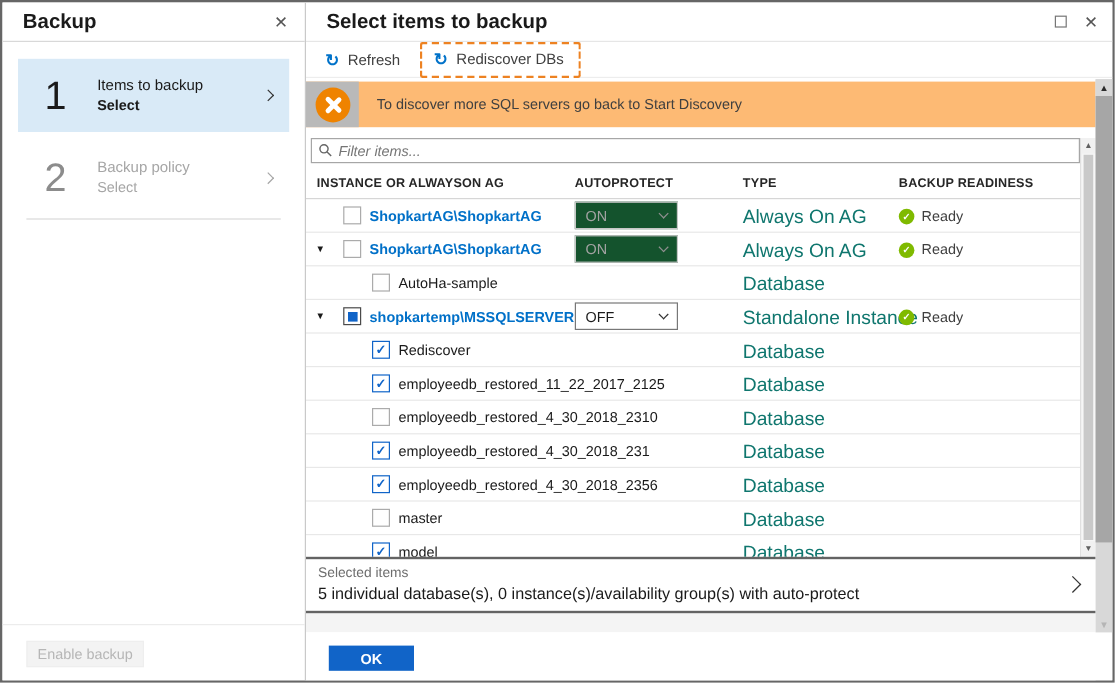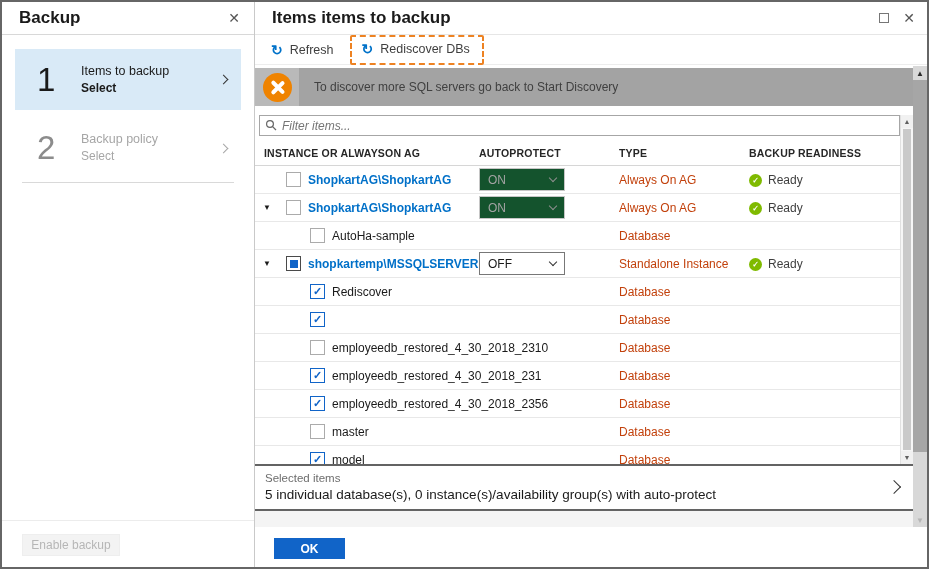--- a/index.html
+++ b/index.html
@@ -44,21 +44,21 @@
 
   .toolbar { height:30px; display:flex; align-items:center; padding-left:16px;
              border-bottom:1px solid #ededed; flex:0 0 auto; position:relative; z-index:3; }
   .tb-btn { display:flex; align-items:center; gap:7px; font-size:12.5px; color:#3f3f3f; cursor:pointer; }
   .tb-ico { color:#0072c9; font-size:14px; font-weight:700; line-height:1; }
   .redisc-wrap { margin-left:16px; border:2px dashed #ed8222; border-radius:2px;
                  padding:5px 12px 7px 10px; background:#fff; }
 
   .r-body { flex:1; margin-right:14px; display:flex; flex-direction:column; position:relative; }
 
-  .banner { margin-top:3px; height:38px; background:#a3a3a3; display:flex; align-items:stretch; flex:0 0 auto; }
+  .banner { margin-top:3px; height:38px; background:#fdba74; display:flex; align-items:stretch; flex:0 0 auto; }
   .banner-strip { width:44px; background:#b9b9b9; display:flex; align-items:center; justify-content:center; }
   .tools-circle { width:29px; height:29px; border-radius:50%; background:#ef8300; position:relative; }
   .tools-circle::before, .tools-circle::after { content:""; position:absolute; left:13px; top:6px;
       width:3.5px; height:17px; background:#fff; border-radius:2px; }
   .tools-circle::before { transform:rotate(45deg); }
   .tools-circle::after  { transform:rotate(-45deg); }
   .banner-text { font-size:12px; color:#404040; display:flex; align-items:center; padding-left:15px; }
 
   .list-region { position:relative; padding-right:13px; flex:0 0 auto; }
   .filter-row { margin:9px 0 0 4px; }
@@ -87,21 +87,21 @@
   .iname.link { color:#0070c8; font-weight:700; cursor:pointer; }
   .dd { position:absolute; left:224px; top:2px; width:86px; height:23px; border:1px solid #777;
         background:#fff; display:flex; align-items:center; justify-content:space-between;
         padding:0 8px; cursor:pointer; }
   .dd.dis { border-color:#c6c6c6; background:#14532d; cursor:default; }
   .ddlab { font-size:12px; color:#1a1a1a; }
   .dd.dis .ddlab { color:#a3a3a3; }
   .ddchev { width:6px; height:6px; border-right:1.5px solid #333; border-bottom:1.5px solid #333;
             transform:rotate(45deg); margin-top:-3px; }
   .dd.dis .ddchev { border-color:#8f8f8f; }
-  .ctype { position:absolute; left:364px; top:7px; font-size:12px; color:#c2410c; }
+  .ctype { position:absolute; left:364px; top:7px; font-size:16px; color:#0f766e; }
   .cready { position:absolute; left:494px; top:7px; display:flex; align-items:center; gap:6px; }
   .rdot { width:13px; height:13px; border-radius:50%; background:#7fba00; color:#fff; font-size:8px;
           display:inline-flex; align-items:center; justify-content:center; font-weight:700; }
   .rtxt { font-size:12px; color:#3f3f3f; }
 
   
   .sb-in { position:absolute; top:9px; bottom:0; right:0; width:13px; background:#f6f6f6;
            border-left:1px solid #e0e0e0; display:flex; flex-direction:column; }
   .sb-in-btn { height:13px; background:#f1f1f1; color:#606060; font-size:7px; display:flex;
                align-items:center; justify-content:center; cursor:pointer; }
@@ -159,21 +159,21 @@
       <span class="chev"></span>
     </div>
 
     <div class="l-divider"></div>
     <div class="l-footline"></div>
     <button class="enable-btn" disabled="">Enable backup</button>
   </div>
 
   <div class="right">
     <div class="r-header">
-      <span class="r-title">Items items to backup</span>
+      <span class="r-title">Select items to backup</span>
       <span class="win-icons">
         <span class="max-icon"></span>
         <span class="x-icon">✕</span>
       </span>
     </div>
 
     <div class="toolbar">
       <span class="tb-btn">
         <span class="tb-ico">↻</span>
         <span>Refresh</span>
@@ -273,20 +273,21 @@
                 <span class="tri-sp"></span>
                 <span class="cb checked">✓</span>
                 <span class="iname">Rediscover</span>
               </div>
               <span class="ctype">Database</span>
             </div>
             <div class="trow">
               <div class="cell-name lvl2">
                 <span class="tri-sp"></span>
                 <span class="cb checked">✓</span>
+                <span class="iname">employeedb_restored_11_22_2017_2125</span>
               </div>
               <span class="ctype">Database</span>
             </div>
             <div class="trow">
               <div class="cell-name lvl2">
                 <span class="tri-sp"></span>
                 <span class="cb unchecked"></span>
                 <span class="iname">employeedb_restored_4_30_2018_2310</span>
               </div>
               <span class="ctype">Database</span>

